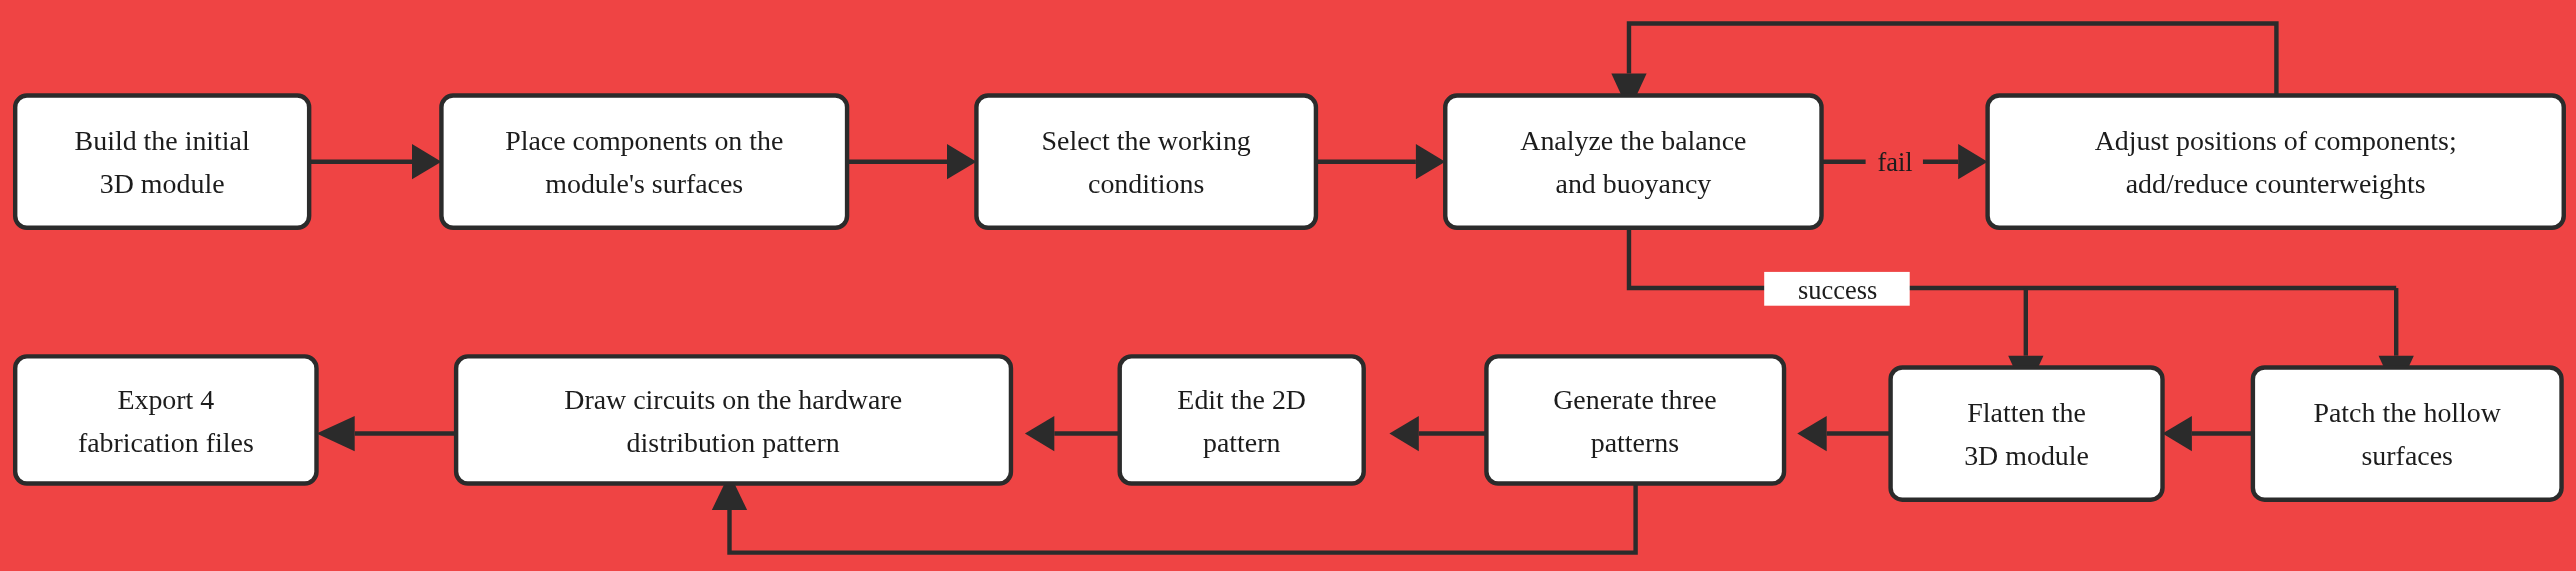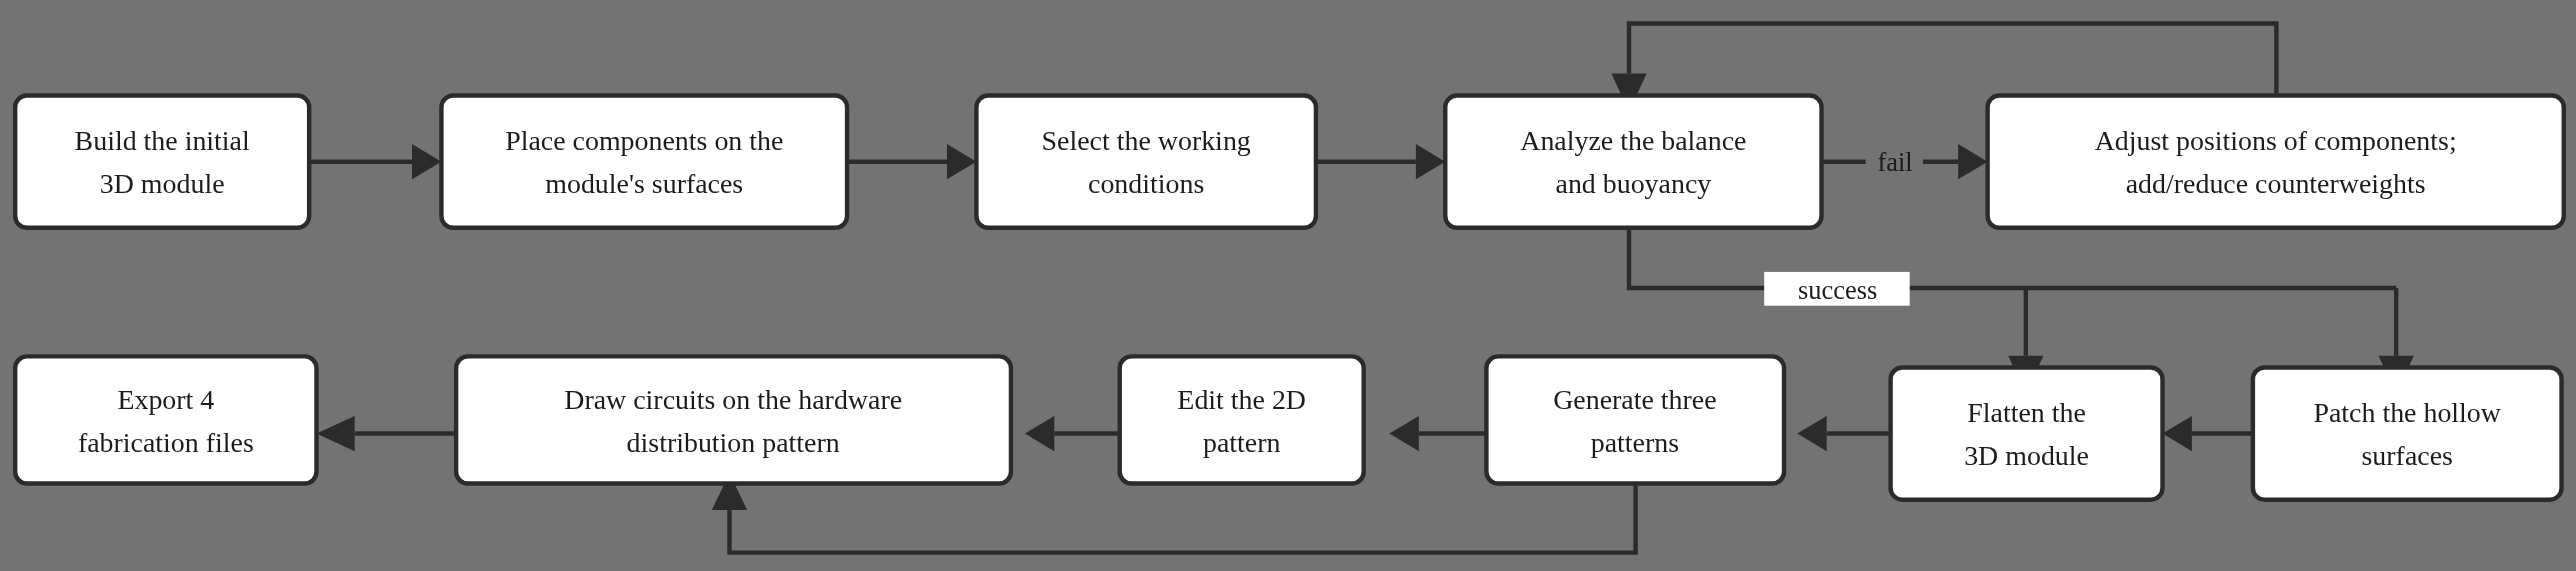--- a/index.html
+++ b/index.html
@@ -4,21 +4,21 @@
 <style>
   html, body {
     margin: 0;
     padding: 0;
     background: #ffffff;
   }
   #canvas-wrap {
     position: relative;
     width: 2576px;
     height: 571px;
-    background: #737373;
+    background: #ef4444;
     overflow: hidden;
   }
   svg#flow {
     display: block;
     width: 2576px;
     height: 571px;
   }
   .node-box {
     fill: #ffffff;
     stroke: #2b2b2b;

